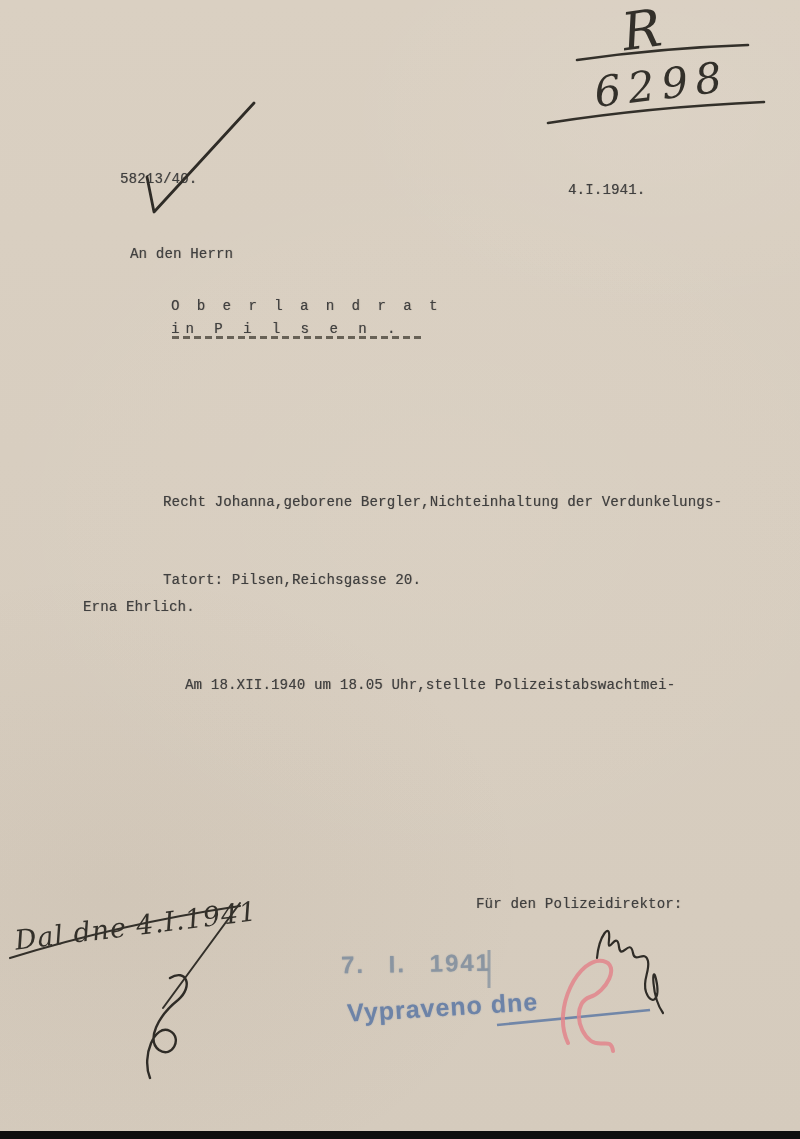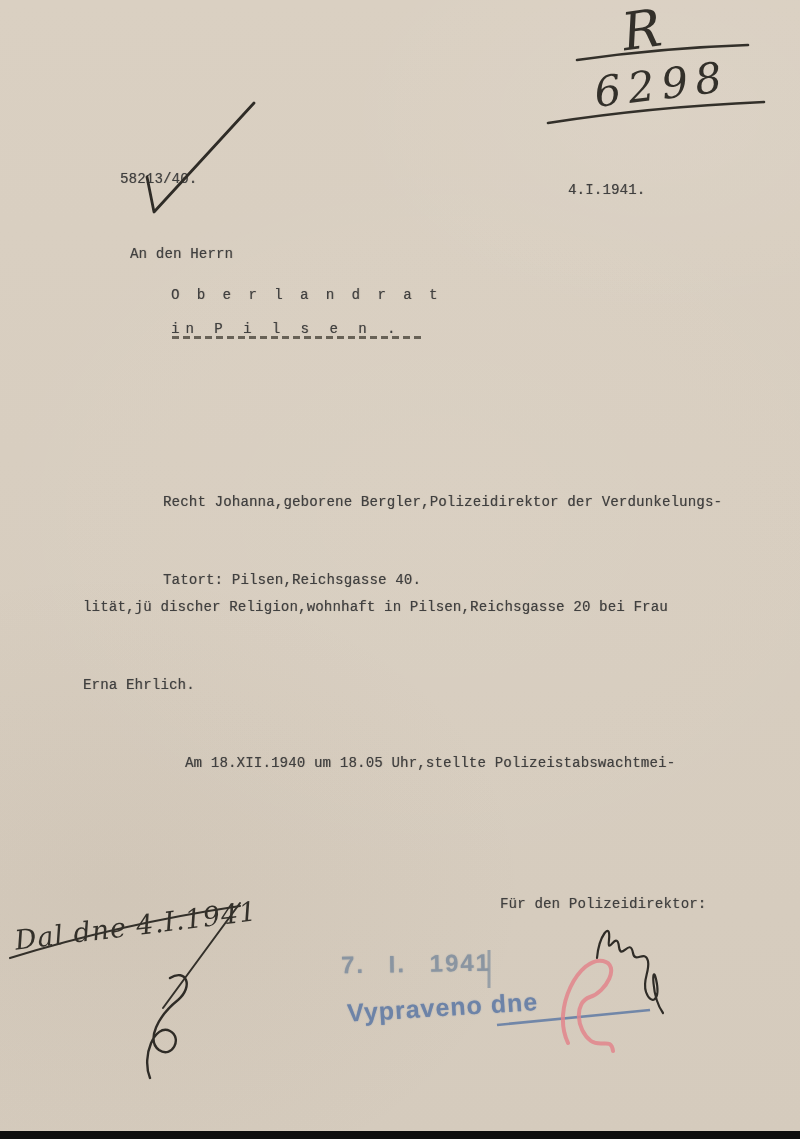--- a/index.html
+++ b/index.html
@@ -21,28 +21,28 @@
     white-space:pre;letter-spacing:0.2px;
     text-shadow:0.4px 0.4px 0.7px rgba(74,68,58,0.55);
   }
   .tline{white-space:pre;}
   .indent{padding-left:102px;}
   #body-text{top:542px;left:83px;width:710px;}
   #subject-block{top:437px;left:163px;}
   #ref-number{top:166px;left:120px;}
   #letter-date{top:166px;left:568px;margin-top:11px;}
   #addr1{top:241px;left:98px;margin-left:32px;}
-  #addr2{top:282px;left:171px;letter-spacing:4.5px;}
+  #addr2{top:293px;left:171px;letter-spacing:4.5px;}
   #addr3{top:316px;left:171px;letter-spacing:6px;text-align:center;}
   #addr-underline{
     position:absolute;top:336px;left:172px;width:252px;height:3px;
     background:repeating-linear-gradient(90deg,#4b463c 0 7px,transparent 7px 11px);
     opacity:0.8;
   }
-  #closing{top:891px;left:500px;}
+  #closing{top:891px;left:476px;}
   .hand{
     position:absolute;color:#33302a;
     font-family:"DejaVu Serif","Liberation Serif",serif;font-style:italic;
   }
   #hand-r{top:0px;left:622px;font-size:52px;transform:rotate(-8deg);}
   #hand-num{top:60px;left:594px;font-size:42px;letter-spacing:7px;transform:rotate(-7deg);}
   #hand-note{top:910px;left:14px;font-size:27px;letter-spacing:1px;transform:rotate(-7deg);white-space:pre;}
   .stamp{
     position:absolute;font-family:"Liberation Sans","DejaVu Sans",sans-serif;font-weight:bold;
   }
@@ -64,26 +64,25 @@
 
 <div class="type" id="ref-number">58213/40.</div>
 <div class="type" id="letter-date">4.I.1941.</div>
 
 <div class="type" id="addr1">An den Herrn</div>
 <div class="type" id="addr2">O b e r l a n d r a t</div>
 <div class="type" id="addr3">in P i l s e n .</div>
 <div id="addr-underline"></div>
 
 <div class="type" id="subject-block">
-  <div class="tline">Recht Johanna,geborene Bergler,Polizeidirektor der Verdunkelungs-</div>
-  <div class="tline">Tatort: Pilsen,Reichsgasse 40.</div>
+  <div class="tline">Recht Johanna,geborene Bergler,Nichteinhaltung der Verdunkelungs-</div>
+  <div class="tline">Tatort: Pilsen,Reichsgasse 20.</div>
 </div>
 
 <div class="type" id="body-text">
-  <div class="tline">lität,jü discher Religion,wohnhaft in Pilsen,Reichsgasse 20 bei Frau</div>
   <div class="tline">Erna Ehrlich.</div>
   <div class="tline indent">Am 18.XII.1940 um 18.05 Uhr,stellte Polizeistabswachtmei-</div>
   
   
   
   
   
   
   
 </div>

